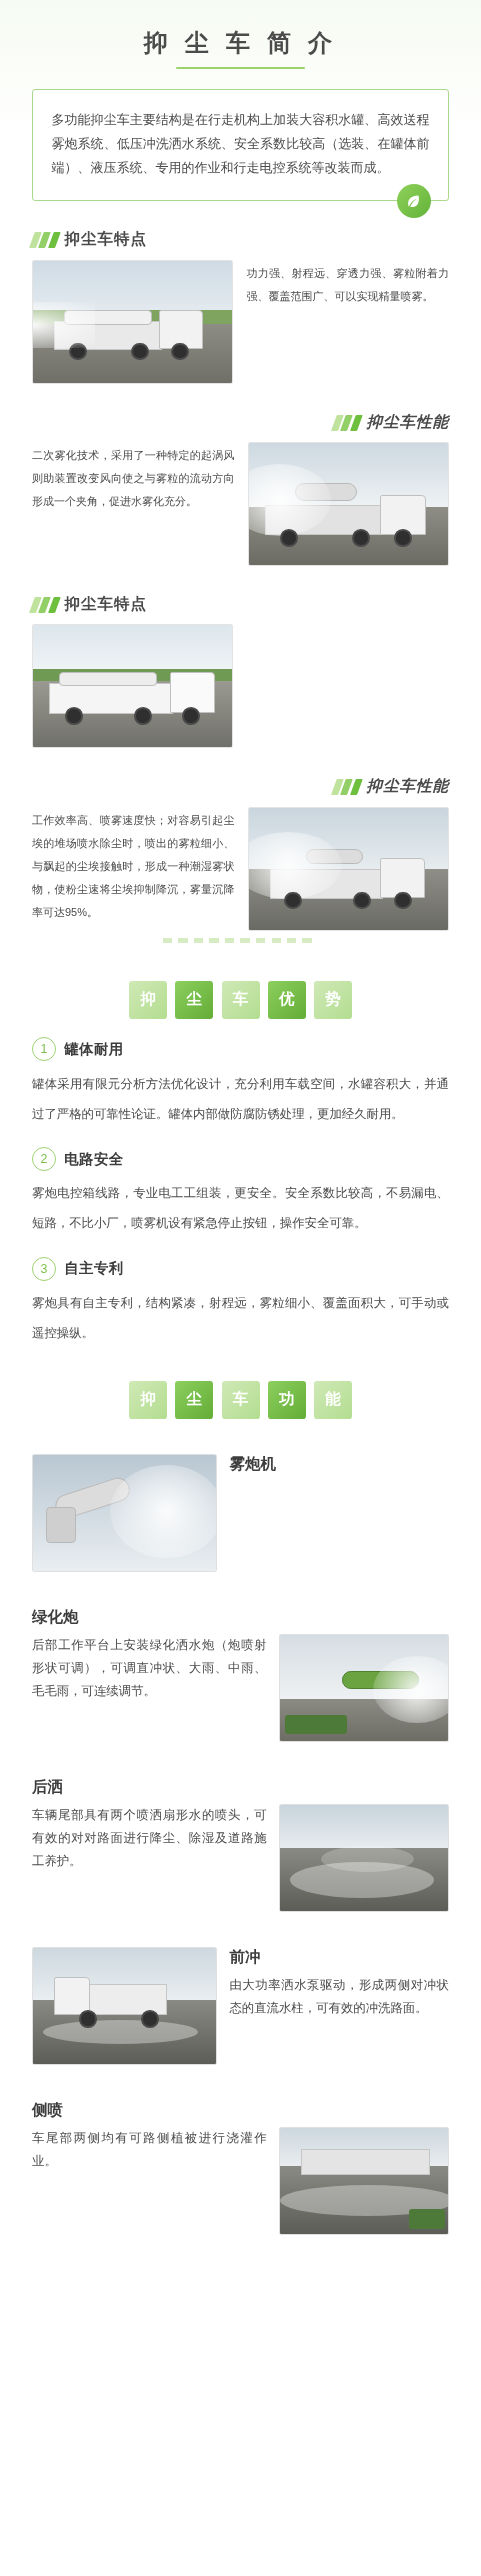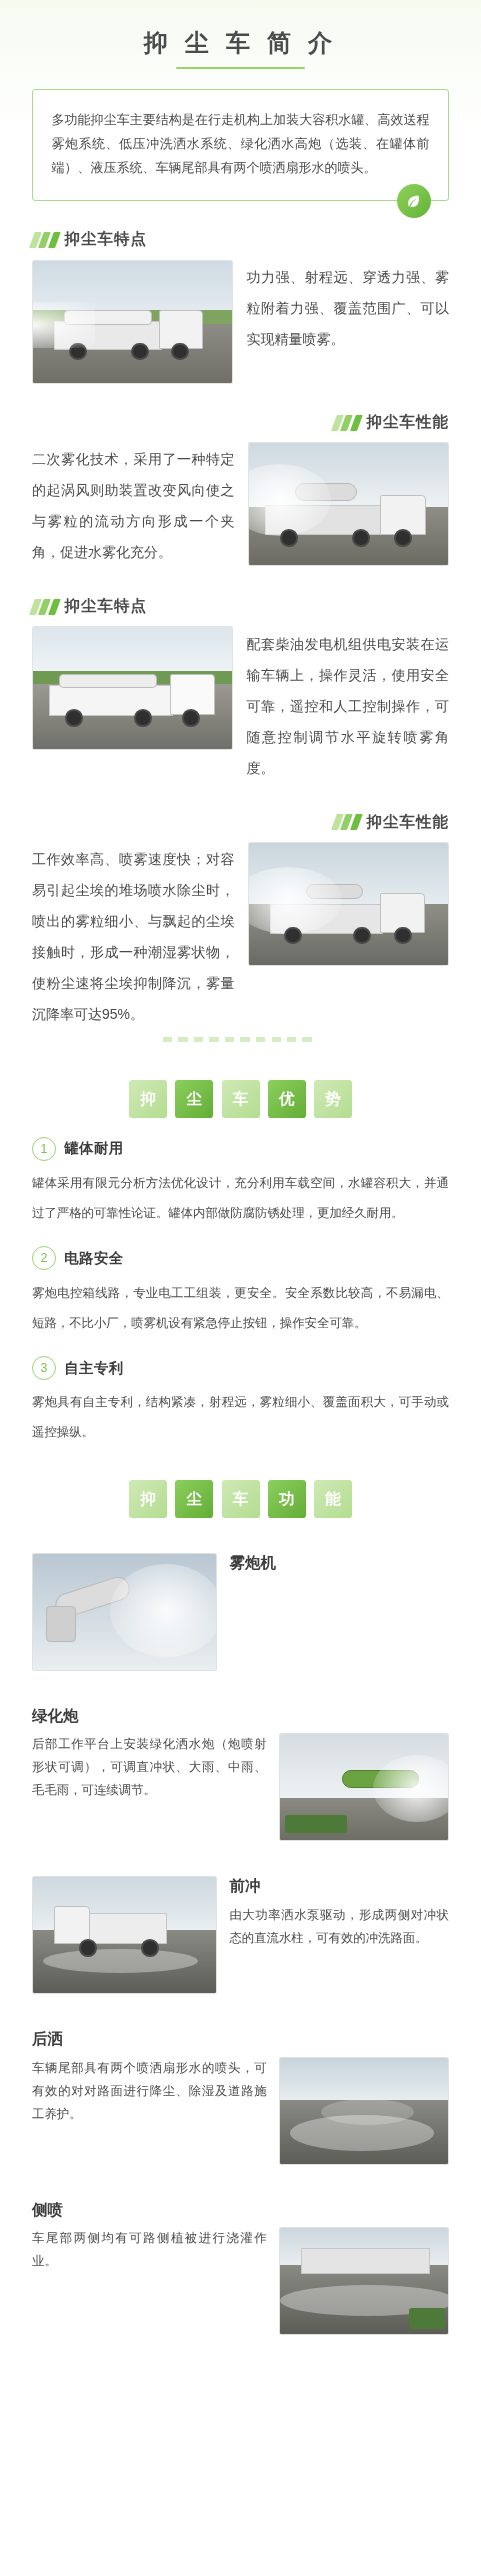--- a/index.html
+++ b/index.html
@@ -69,21 +69,21 @@
     align-items: center;
     justify-content: center;
   }
 
   
   .sec-head {
     display: flex;
     align-items: center;
     margin: 28px 32px 9.3px 32px;
   }
-  .sec-head.right { justify-content: flex-end; }
+  .sec-head.right { justify-content: flex-end; font-style: italic; }
   .sec-ribbon {
     display: flex;
     align-items: center;
     gap: 7.2px;
   }
   .ribbon-bars {
     display: flex;
     align-items: center;
     gap: 2.6px;
   }
@@ -115,22 +115,22 @@
     width: 201px;
     height: 124px;
     border-radius: 2.1px;
     flex: 0 0 201px;
     position: relative;
     overflow: hidden;
     border: 0.5px solid #e3e3e3;
   }
   .feature-text {
     flex: 1;
-    font-size: 14px;
-    line-height: 31px;
+    font-size: 11px;
+    line-height: 23px;
     color: #4a4a4a;
     text-align: justify;
     padding-top: 2.1px;
   }
 
   
   .sky { position:absolute; left:0; top:0; right:0; height:52%; background: linear-gradient(180deg,#cfdbe4,#e8eef2); }
   .ground { position:absolute; left:0; bottom:0; right:0; height:48%; background: linear-gradient(180deg,#8d8d86,#6f6f68); }
   .truck-body { position:absolute; background:#e9e9e9; border:0.5px solid #c6c6c6; }
   .truck-cab { position:absolute; background:#f2f2f2; border:0.5px solid #c0c0c0; border-radius:2.1px 4.1px 1px 1px;}
@@ -207,21 +207,21 @@
 <body>
 
 <div class="page">
 
   <div class="title-wrap">
     <div class="main-title">抑 尘 车 简 介</div>
     <div class="title-underline"></div>
   </div>
 
   <div class="intro-box">
-    <div class="intro-text">多功能抑尘车主要结构是在行走机构上加装大容积水罐、高效送程雾炮系统、低压冲洗洒水系统、绿化洒水高炮（选装、在罐体前端）、液压系统、车辆尾部具有两个喷洒扇形水的喷头。</div>
+    <div class="intro-text">多功能抑尘车主要结构是在行走机构上加装大容积水罐、高效送程雾炮系统、低压冲洗洒水系统、安全系数比较高（选装、在罐体前端）、液压系统、专用的作业和行走电控系统等改装而成。</div>
     <div class="leaf-badge">
       <svg width="18.5" height="18.5" viewBox="0 0 36 36" aria-hidden="true">
         <path d="M28 7C14 7 8 14 8 23c0 2 .5 4 1.5 5.5C13 20 19 15 25 13c-5 4-10 8-13 16 10 2 17-4 17-15 0-3-.5-5-1-7z" fill="#ffffff"></path>
       </svg>
     </div>
   </div>
 
   <div class="sec-head">
     <div class="sec-ribbon">
       <span class="ribbon-bars">
@@ -288,21 +288,20 @@
       <div class="sky" style="background:linear-gradient(180deg,#dde6ec,#f3f6f8);height:46%;"></div>
       <div class="green-band" style="top:36%;height:12%;background:#6f9a53;"></div>
       <div class="ground" style="height:54%;background:linear-gradient(180deg,#9a9a92,#70706a);"></div>
       <div class="truck-body" style="left:15.5px;top:58px;width:124px;height:31px;background:#f5f5f5;"></div>
       <div class="truck-cab" style="left:137px;top:47px;width:45px;height:41px;background:#fafafa;"></div>
       <div class="tank" style="left:26px;top:47px;width:98px;height:13.4px;background:#ededed;"></div>
       <div class="wheel" style="left:32px;top:82px;"></div>
       <div class="wheel" style="left:101px;top:82px;"></div>
       <div class="wheel" style="left:149px;top:82px;"></div>
     </div>
-    <div class="feature-text">配套柴油发电机组供电安装在运输车辆上，操作灵活，使用安全可靠，遥控和人工控制操作，可随意控制调节水平旋转喷雾角度。</div>
   </div>
 
   <div class="sec-head right">
     <div class="sec-ribbon">
       <span class="ribbon-bars">
         <i class="bar b1"></i>
           <i class="bar b2"></i>
           <i class="bar b3"></i>
       </span>
       <span class="sec-title">抑尘车性能</span>
@@ -388,46 +387,46 @@
         <div class="sky" style="height:60%;background:linear-gradient(180deg,#d6dde2,#eef1f3);"></div>
         <div class="ground" style="height:40%;background:linear-gradient(180deg,#8b8b84,#6d6d66);"></div>
         <div class="cannon" style="left:62px;top:36px;width:77px;height:17.5px;border-radius:8.8px;background:#6aa33f;border-color:#4f8030;"></div>
         <div class="mist" style="left:93px;top:20.6px;width:88px;height:67px;"></div>
         <div class="hedge" style="left:5.2px;bottom:7.2px;width:62px;height:18.5px;"></div>
       </div>
     </div>
   </div>
 
   <div class="fn-block">
+    <div class="fn-title">后洒</div>
+    <div class="fn-row">
+      <div class="fn-text">车辆尾部具有两个喷洒扇形水的喷头，可有效的对对路面进行降尘、除湿及道路施工养护。</div>
+      <div class="fn-photo half">
+        <div class="sky" style="height:40%;background:linear-gradient(180deg,#c8d4dc,#e7ecef);"></div>
+        <div class="road" style="height:60%;"></div>
+        <div class="wet" style="left:10.3px;top:57px;width:144px;height:36px;"></div>
+        <div class="wet" style="left:41px;top:41px;width:93px;height:26px;opacity:.6;"></div>
+      </div>
+    </div>
+  </div>
+
+  <div class="fn-block">
     <div class="fn-row">
       <div class="fn-photo">
         <div class="sky" style="height:45%;background:linear-gradient(180deg,#cdd8df,#e9eef1);"></div>
         <div class="road" style="height:55%;"></div>
         <div class="truck-body" style="left:31px;top:36px;width:103px;height:31px;background:#ededed;"></div>
         <div class="truck-cab" style="left:20.6px;top:29px;width:36px;height:38px;"></div>
         <div class="wet" style="left:10.3px;top:72px;width:155px;height:24px;"></div>
         <div class="wheel" style="left:46px;top:62px;"></div>
         <div class="wheel" style="left:108px;top:62px;"></div>
       </div>
       <div style="flex:1;">
         <div class="fn-title">前冲</div>
         <div class="fn-text">由大功率洒水泵驱动，形成两侧对冲状态的直流水柱，可有效的冲洗路面。</div>
-      </div>
-    </div>
-  </div>
-
-  <div class="fn-block">
-    <div class="fn-title">后洒</div>
-    <div class="fn-row">
-      <div class="fn-text">车辆尾部具有两个喷洒扇形水的喷头，可有效的对对路面进行降尘、除湿及道路施工养护。</div>
-      <div class="fn-photo half">
-        <div class="sky" style="height:40%;background:linear-gradient(180deg,#c8d4dc,#e7ecef);"></div>
-        <div class="road" style="height:60%;"></div>
-        <div class="wet" style="left:10.3px;top:57px;width:144px;height:36px;"></div>
-        <div class="wet" style="left:41px;top:41px;width:93px;height:26px;opacity:.6;"></div>
       </div>
     </div>
   </div>
 
   <div class="fn-block">
     <div class="fn-title">侧喷</div>
     <div class="fn-row">
       <div class="fn-text">车尾部两侧均有可路侧植被进行浇灌作业。</div>
       <div class="fn-photo half">
         <div class="sky" style="height:35%;background:linear-gradient(180deg,#ccd7de,#e9edf0);"></div>

